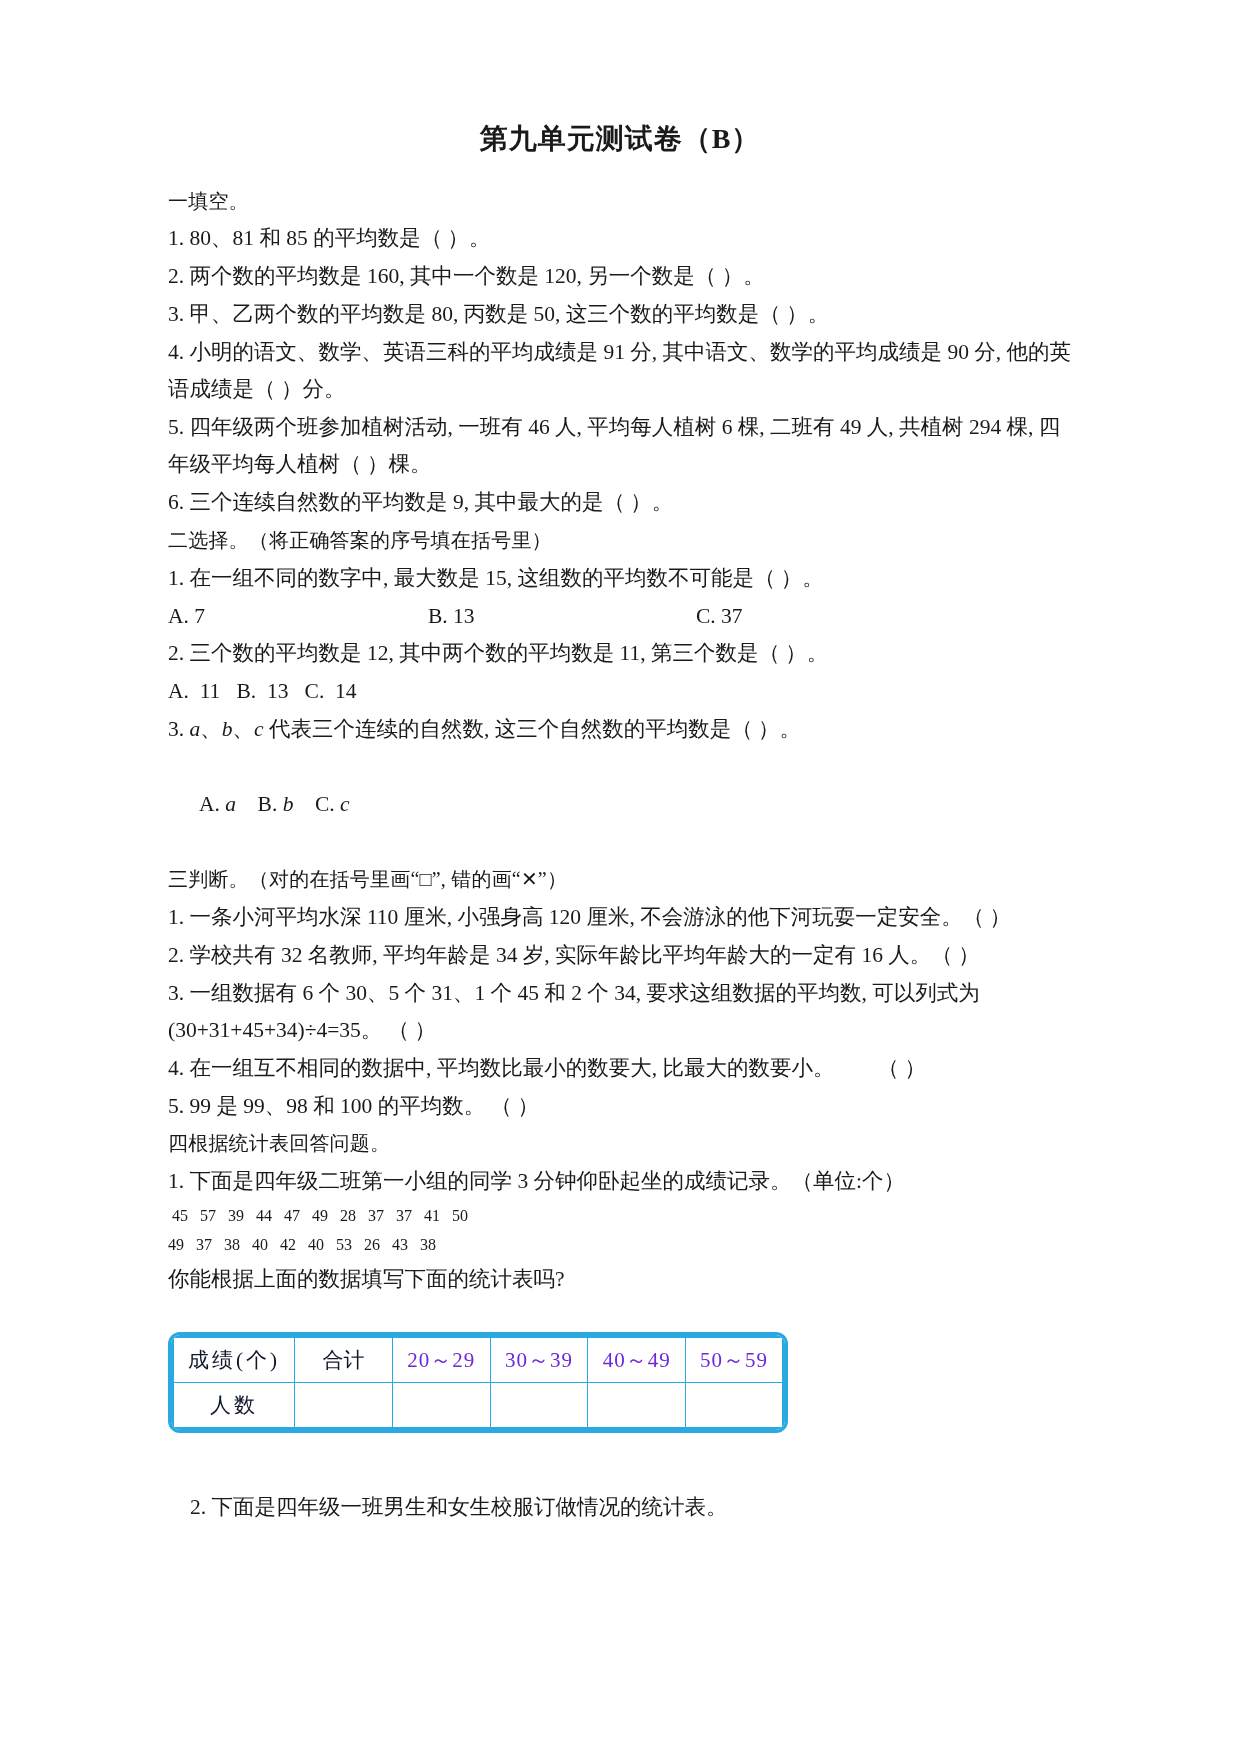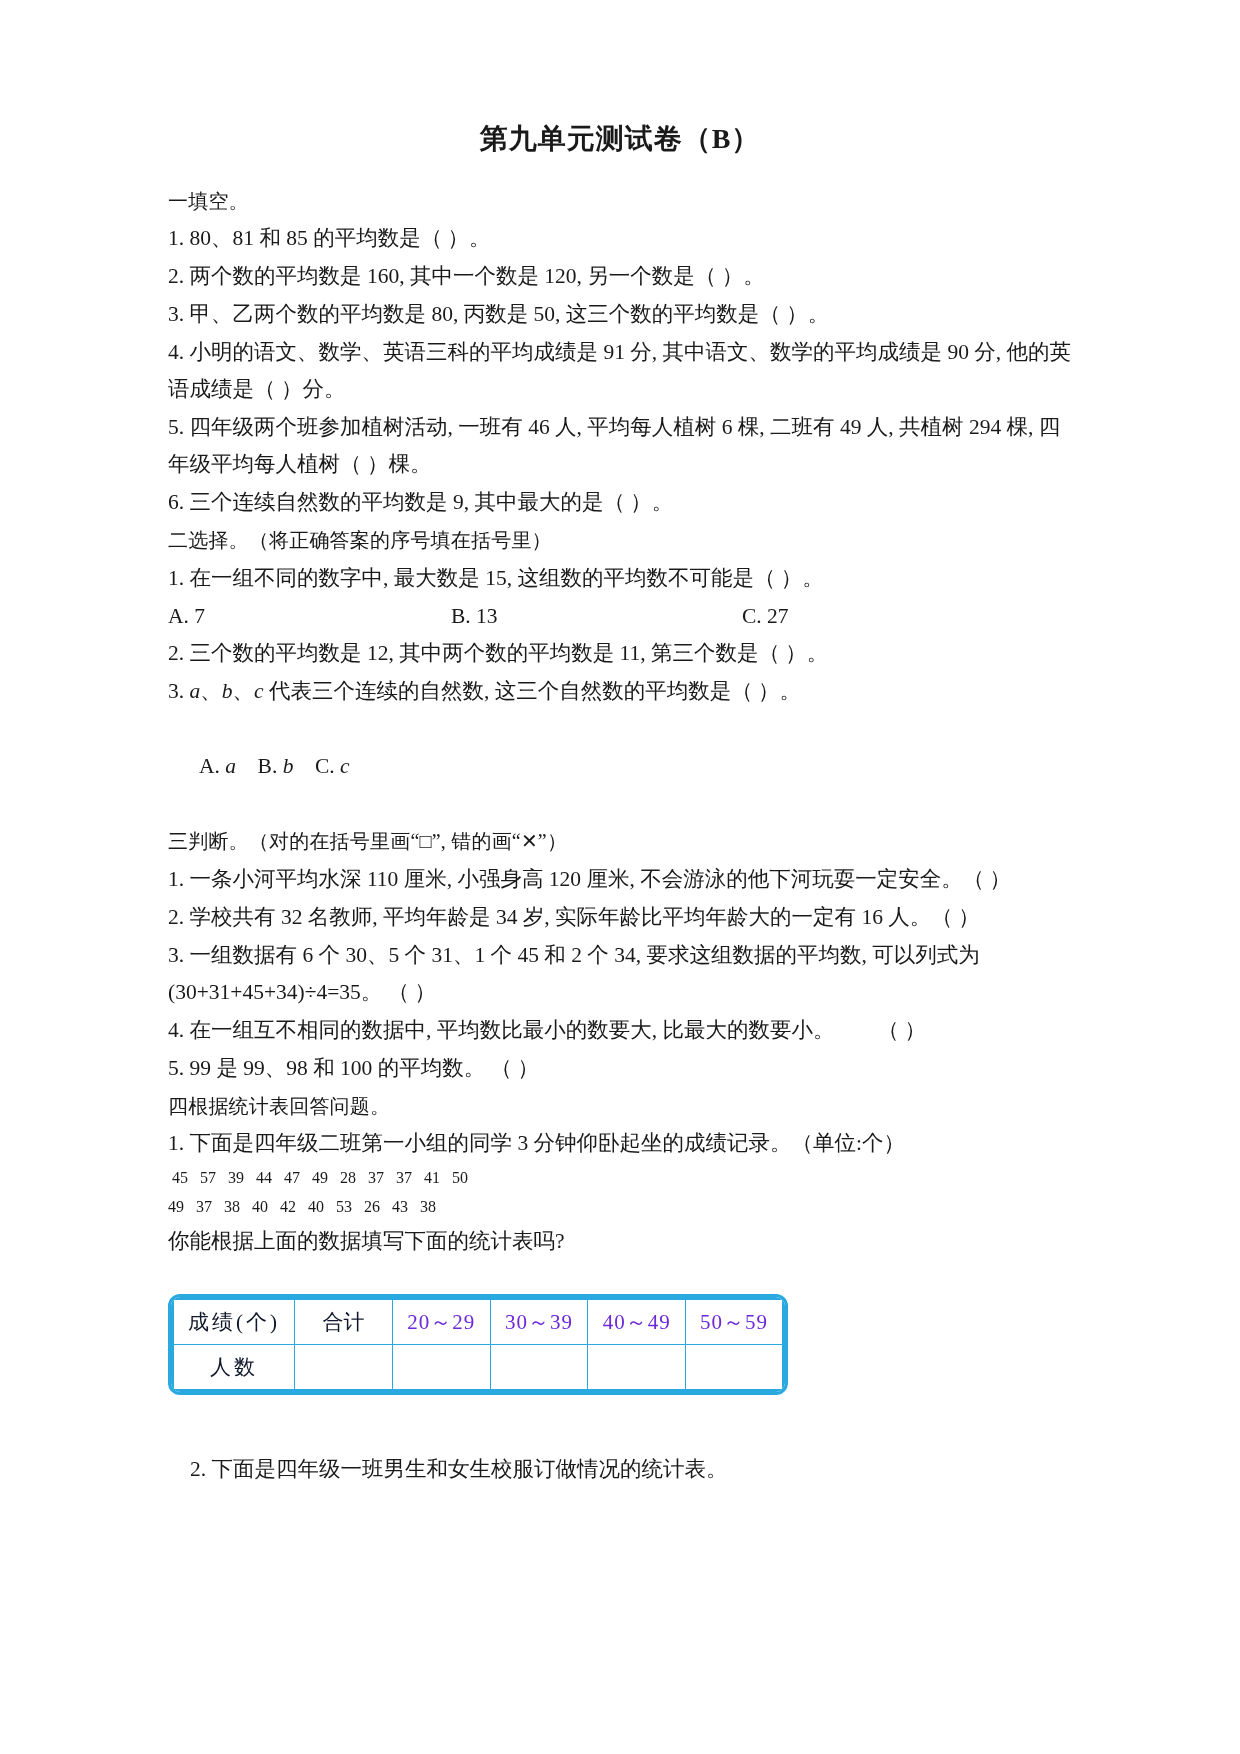--- a/index.html
+++ b/index.html
@@ -42,21 +42,20 @@
   .q {
     margin: 1px 0 1px 0;
     text-indent: 0;
   }
   .opts {
     margin: 1px 0;
     white-space: pre;
   }
   .opts-spread {
     display: flex;
-    gap: 23px;
   }
   .opts-spread span {
     display: inline-block;
   }
   .opt-a { width: 260px; }
   .opt-b { width: 268px; }
   .italic { font-style: italic; font-family: "Liberation Serif", serif; }
   .tbl-wrap {
     margin: 34px 0 20px 0;
     padding-left: 0;
@@ -128,23 +127,24 @@
     <div class="q">3. 甲、乙两个数的平均数是 80, 丙数是 50, 这三个数的平均数是（    ）。</div>
     <div class="q">4. 小明的语文、数学、英语三科的平均成绩是 91 分, 其中语文、数学的平均成绩是 90 分, 他的英语成绩是（    ）分。</div>
     <div class="q">5. 四年级两个班参加植树活动, 一班有 46 人, 平均每人植树 6 棵, 二班有 49 人, 共植树 294 棵, 四年级平均每人植树（    ）棵。</div>
     <div class="q">6. 三个连续自然数的平均数是 9, 其中最大的是（    ）。</div>
 
     <div class="sec-head">二选择。（将正确答案的序号填在括号里）</div>
     <div class="q">1. 在一组不同的数字中, 最大数是 15, 这组数的平均数不可能是（    ）。</div>
     <div class="opts opts-spread">
       <span class="opt-a">A. 7</span>
       <span class="opt-b">B. 13</span>
-      <span>C. 27</span>
+      <span>C. 37</span>
     </div>
     <div class="q">2. 三个数的平均数是 12, 其中两个数的平均数是 11, 第三个数是（    ）。</div>
+    <div class="opts">A.  11   B.  13   C.  14</div>
     <div class="q">
       <span>3. </span><span class="italic">a</span><span>、</span><span class="italic">b</span><span>、</span><span class="italic">c</span><span> 代表三个连续的自然数, 这三个自然数的平均数是（    ）。</span>
     </div>
     <div class="opts">
       <span>A. </span><span class="italic">a</span><span>    B. </span><span class="italic">b</span><span>    C. </span><span class="italic">c</span>
     </div>
 
     <div class="sec-head">三判断。（对的在括号里画“□”, 错的画“✕”）</div>
     <div class="q">1. 一条小河平均水深 110 厘米, 小强身高 120 厘米, 不会游泳的他下河玩耍一定安全。（    ）</div>
     <div class="q">2. 学校共有 32 名教师, 平均年龄是 34 岁, 实际年龄比平均年龄大的一定有 16 人。（    ）</div>

